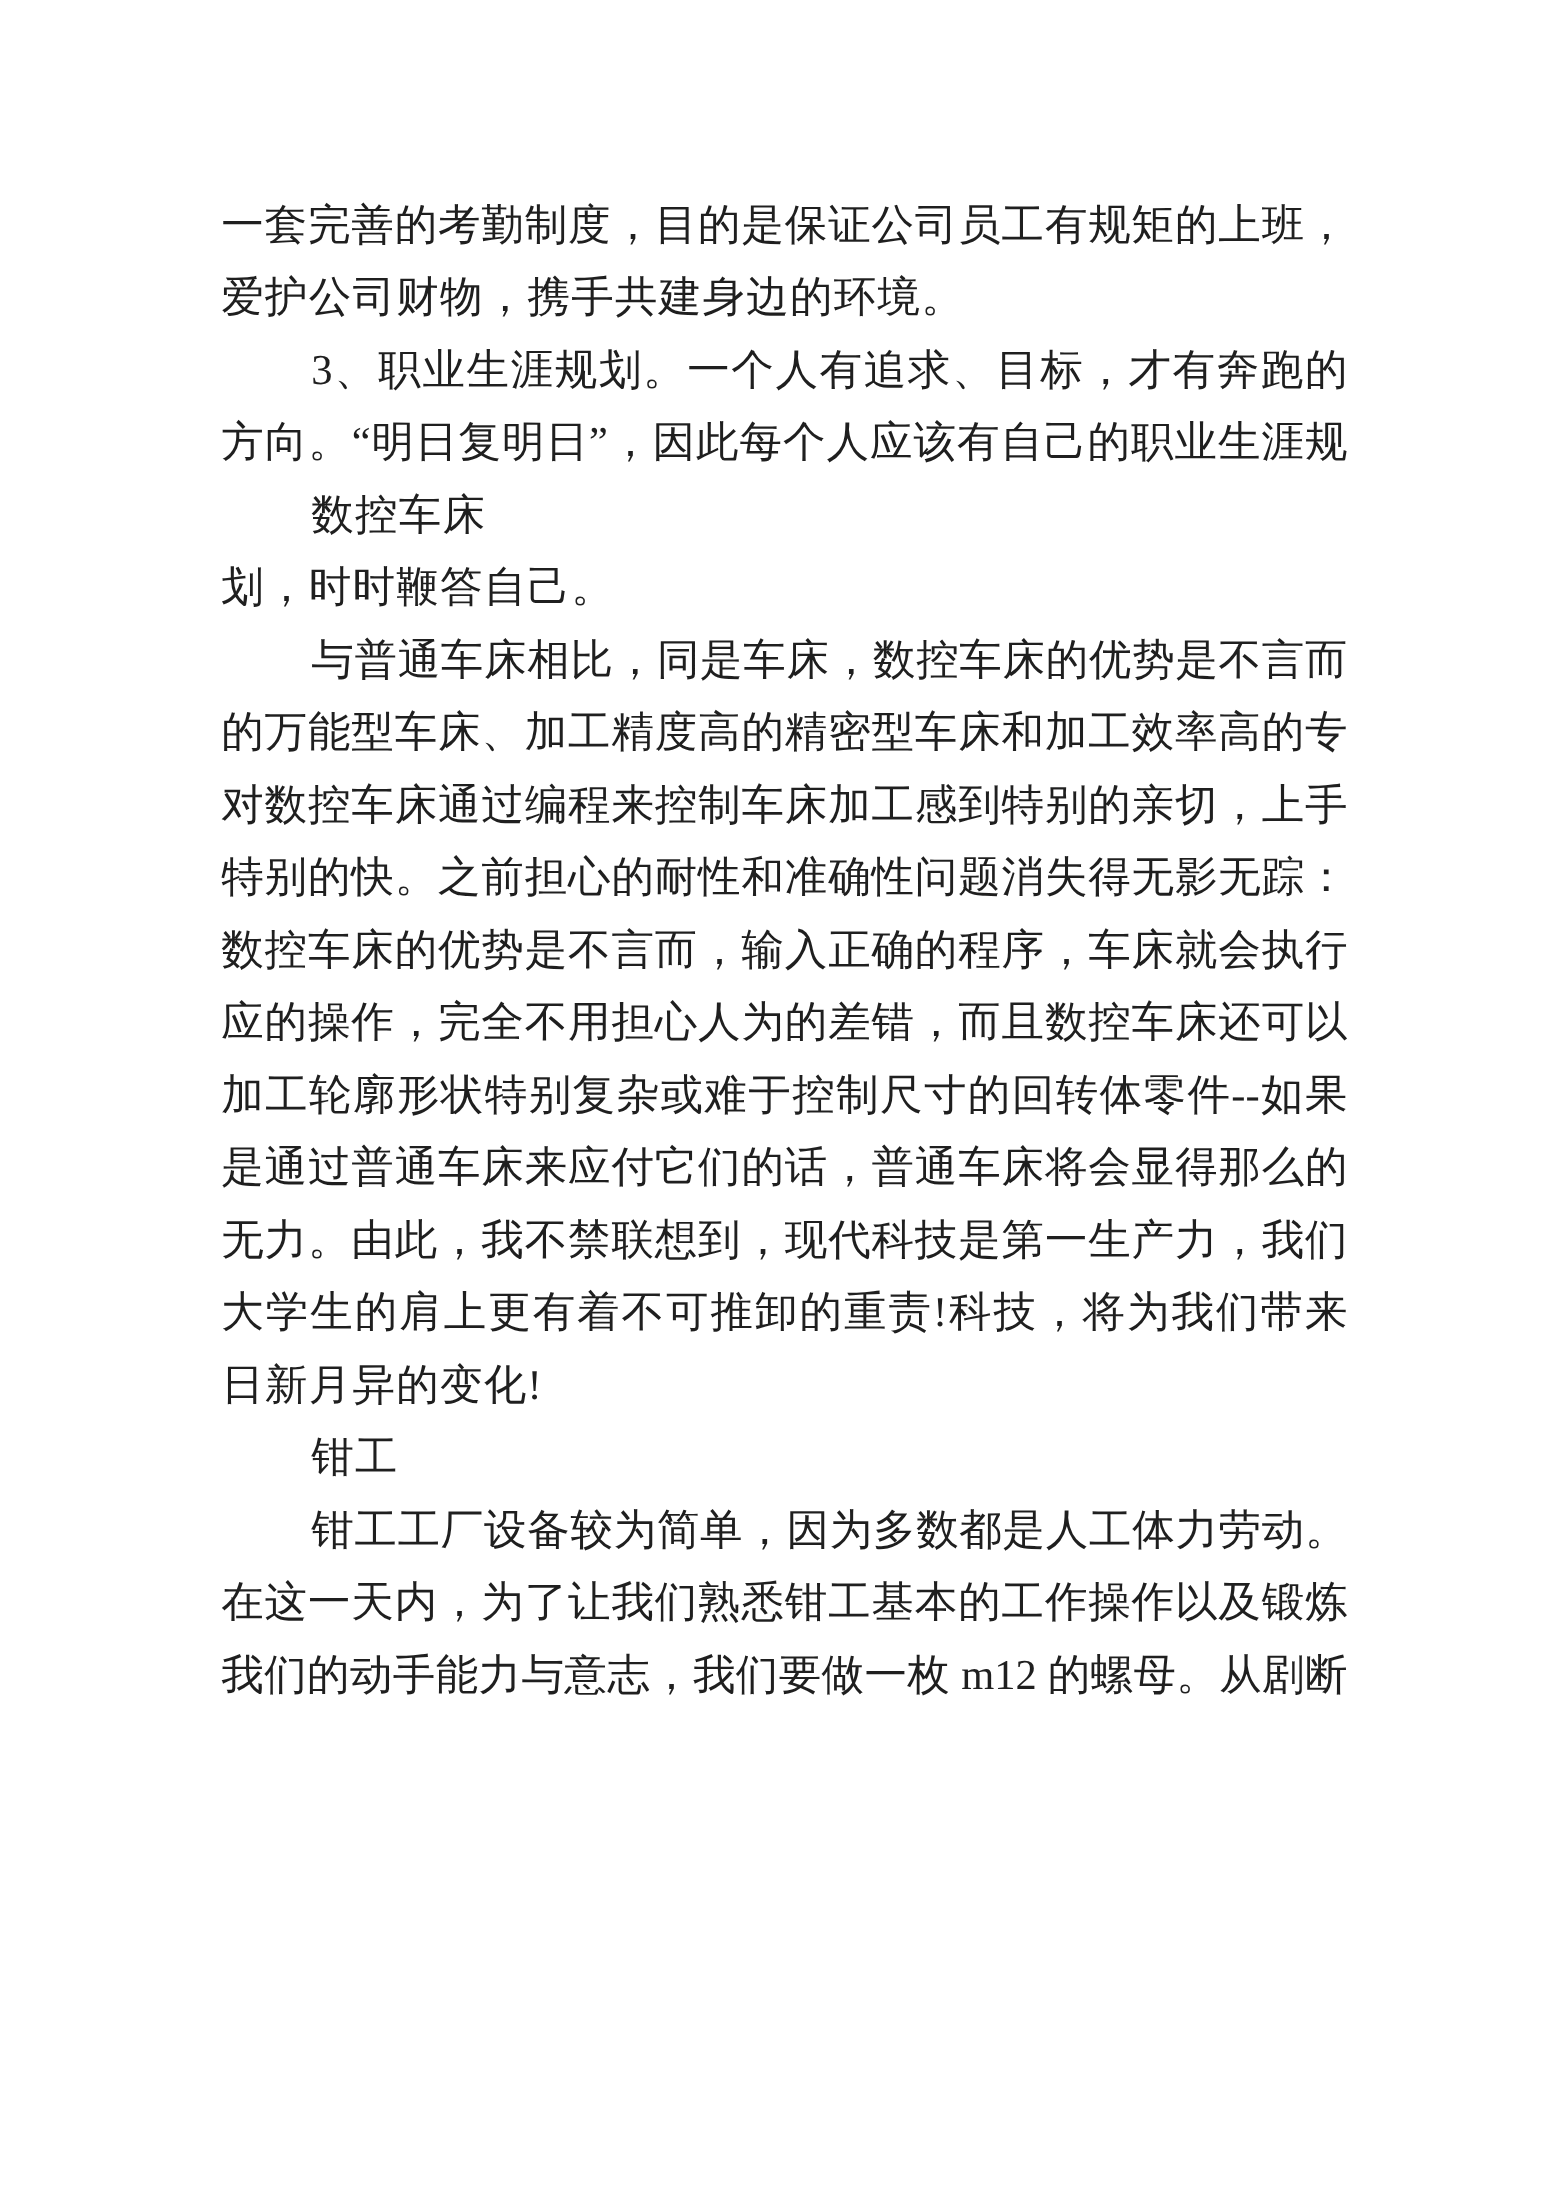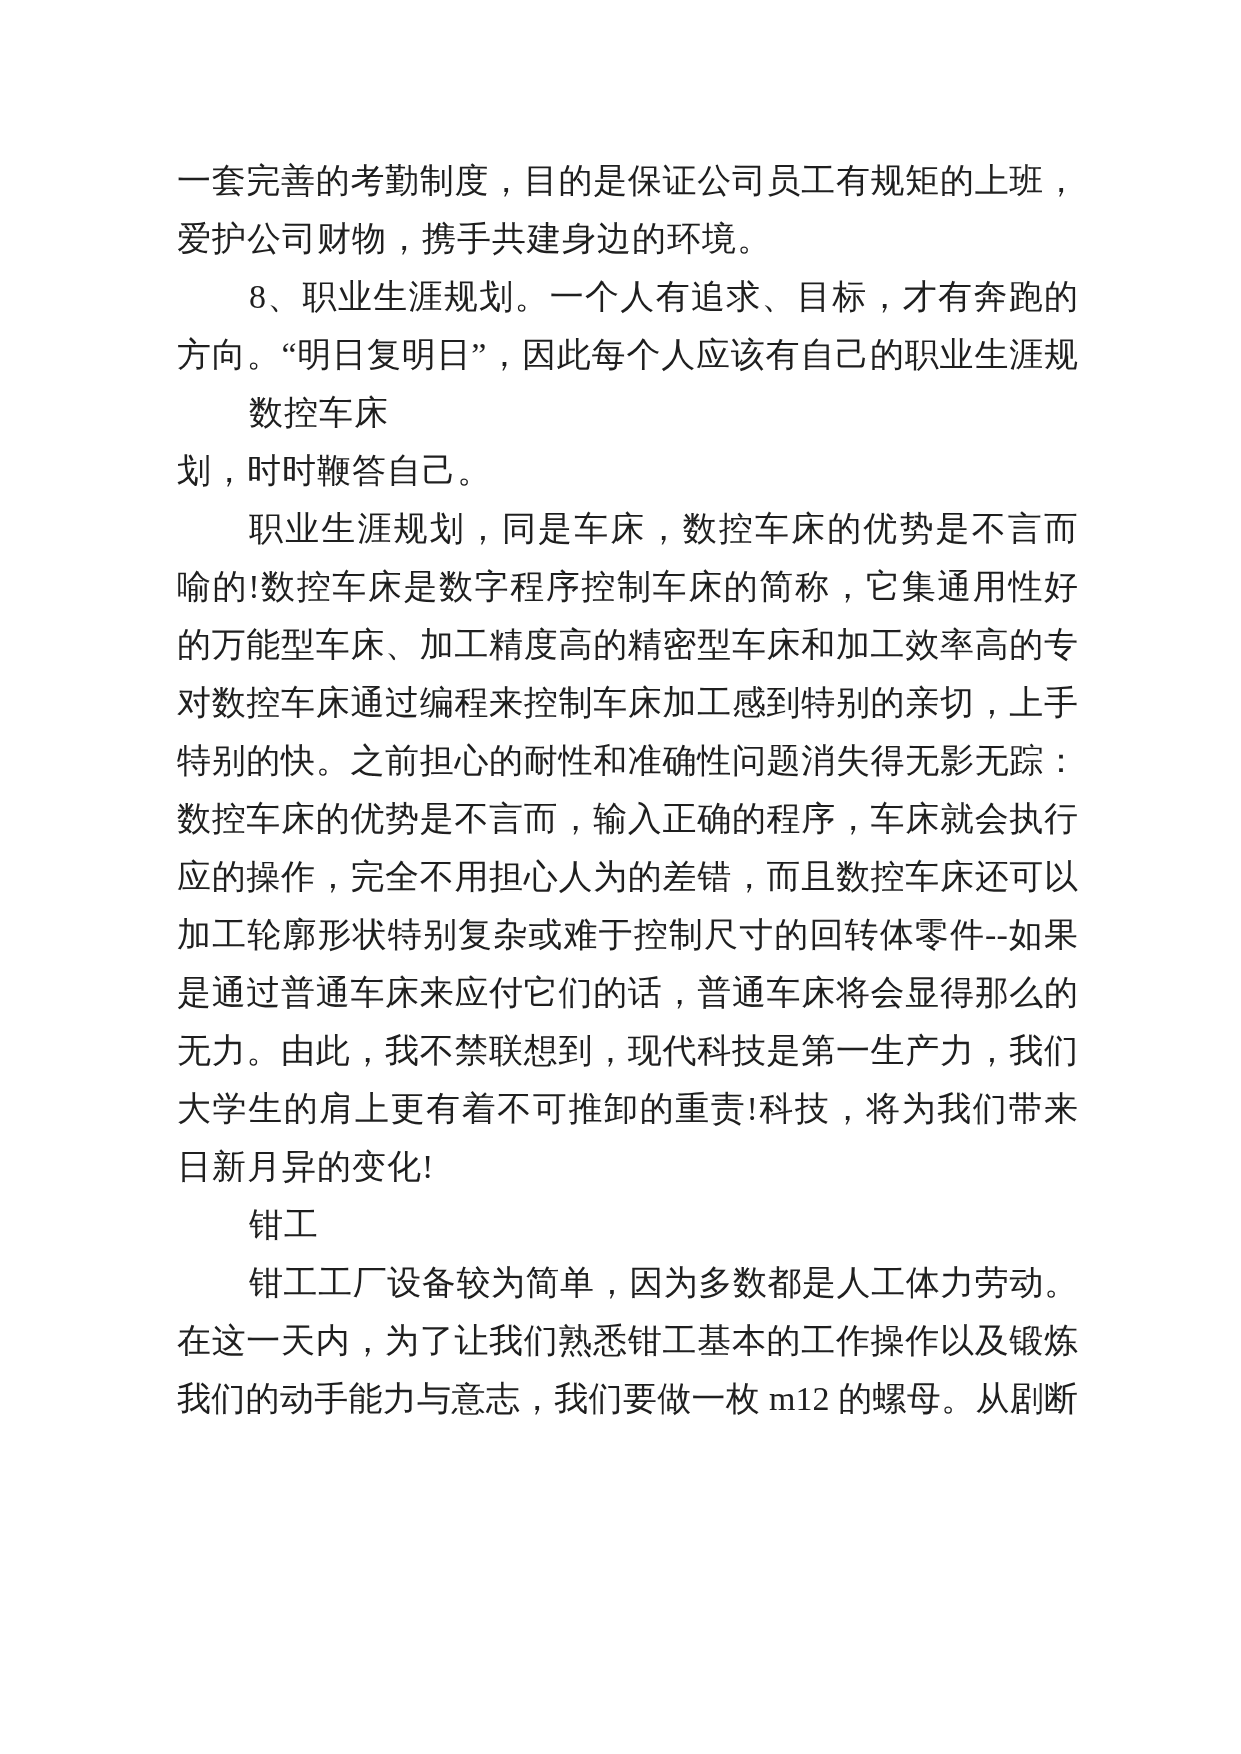--- a/index.html
+++ b/index.html
@@ -50,26 +50,25 @@
     padding-left: 72px;
   }
 </style>
 </head>
 <body>
 
 <div class="page">
   <div class="text-block" id="text-block">
       <div class="line j">一套完善的考勤制度，目的是保证公司员工有规矩的上班，</div>
       <div class="line">爱护公司财物，携手共建身边的环境。</div>
-      <div class="line j ind">8、职业生涯规划。一个人有追求、目标，才有奔跑的</div>
+      <div class="line j ind">3、职业生涯规划。一个人有追求、目标，才有奔跑的</div>
       <div class="line j">方向。“明日复明日”，因此每个人应该有自己的职业生涯规</div>
       <div class="line ind">数控车床</div>
       <div class="line">划，时时鞭答自己。</div>
-      <div class="line j ind">职业生涯规划，同是车床，数控车床的优势是不言而</div>
-      <div class="line j">喻的!数控车床是数字程序控制车床的简称，它集通用性好</div>
+      <div class="line j ind">与普通车床相比，同是车床，数控车床的优势是不言而</div>
       <div class="line j">的万能型车床、加工精度高的精密型车床和加工效率高的专</div>
       <div class="line j">对数控车床通过编程来控制车床加工感到特别的亲切，上手</div>
       <div class="line j">特别的快。之前担心的耐性和准确性问题消失得无影无踪：</div>
       <div class="line j">数控车床的优势是不言而，输入正确的程序，车床就会执行相</div>
       <div class="line j">应的操作，完全不用担心人为的差错，而且数控车床还可以</div>
       <div class="line j">加工轮廓形状特别复杂或难于控制尺寸的回转体零件--如果</div>
       <div class="line j">是通过普通车床来应付它们的话，普通车床将会显得那么的</div>
       <div class="line j">无力。由此，我不禁联想到，现代科技是第一生产力，我们</div>
       <div class="line j">大学生的肩上更有着不可推卸的重责!科技，将为我们带来</div>
       <div class="line">日新月异的变化!</div>

